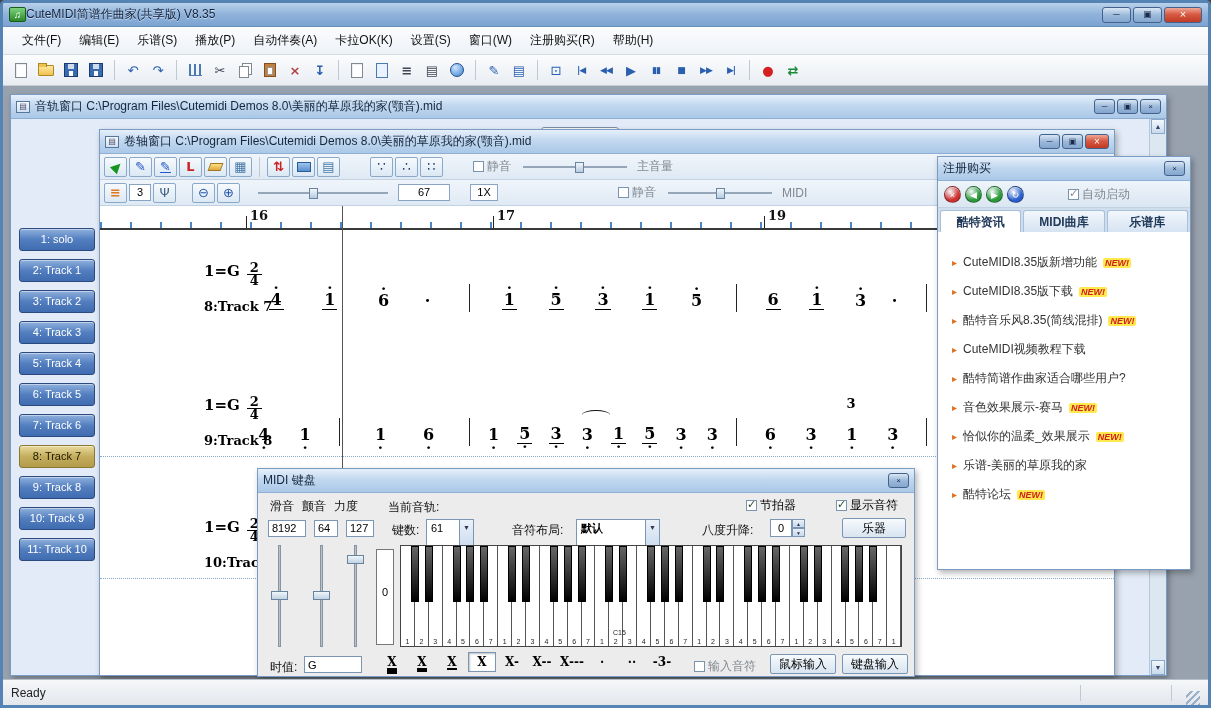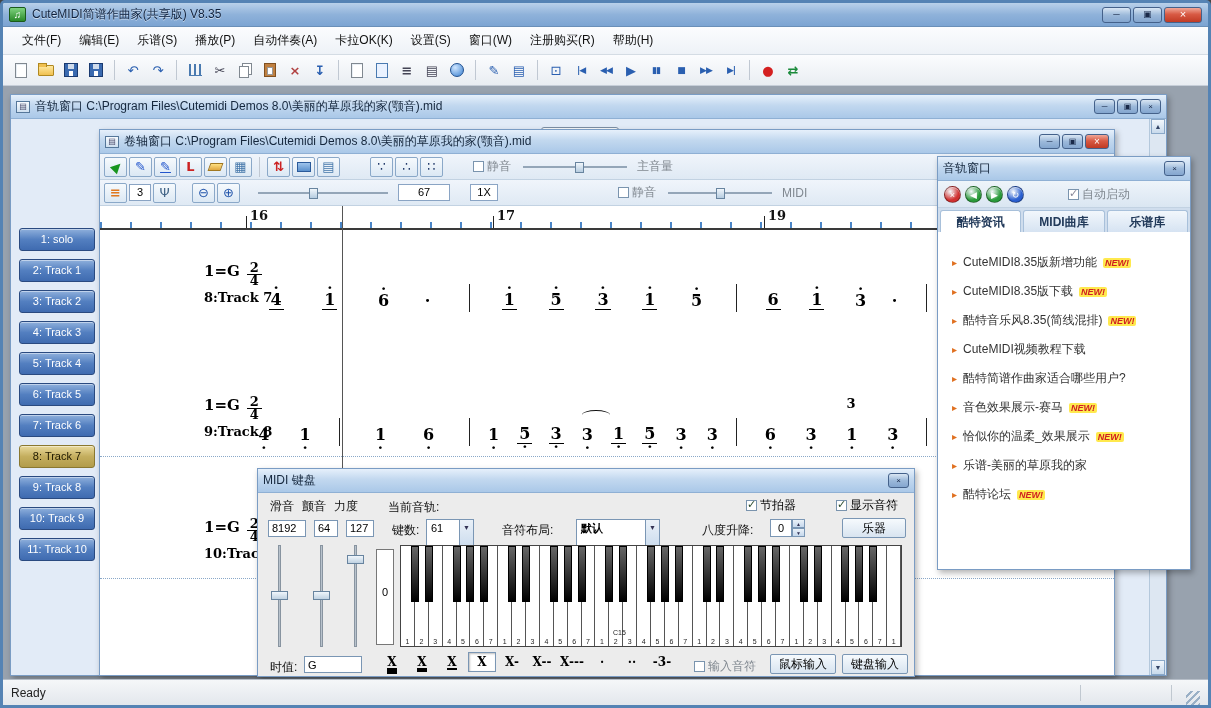--- a/index.html
+++ b/index.html
@@ -9,21 +9,21 @@
   .app { position:relative; width:1211px; height:708px; border:3px solid #5583b4;
          border-radius:5px 5px 0 0; background:#dfe9f5; overflow:hidden; }
 
   
   .titlebar { position:absolute; left:0; top:0; right:0; height:24px;
     background:linear-gradient(#b9d1ea,#8fb2da 50%,#7ca4d2);
     display:flex; align-items:center; padding:0 6px; border-bottom:1px solid #6a8fb8; }
   .app-icon { width:17px; height:15px; background:linear-gradient(#7fd27f,#2a8a2a);
     border:1px solid #1a5a1a; border-radius:2px; color:#fff; font-size:10px;
     line-height:13px; text-align:center; }
-  .title-text { margin-left:6px; color:#10223e; text-shadow:0 1px 0 rgba(255,255,255,.55); }
+  .title-text { color:#10223e; text-shadow:0 1px 0 rgba(255,255,255,.55); }
   .caption-btns { margin-left:auto; display:flex; gap:2px; }
   .cap-btn { width:29px; height:16px; border:1px solid #44618a; border-radius:3px;
     background:linear-gradient(#d9e6f3,#9cb9da 50%,#84a6cf); color:#1a2a4a;
     font-size:9px; line-height:13px; text-align:center; cursor:default; }
   .cap-btn.close { background:linear-gradient(#f0a898,#d85a44 45%,#c03a24); color:#fff; width:38px; font-size:11px; }
 
   
   .menubar { position:absolute; left:0; top:24px; right:0; height:28px;
     background:linear-gradient(#fbfcfe,#eef2f7); border-bottom:1px solid #d4dce4;
     display:flex; align-items:center; padding:0 10px; }
@@ -118,21 +118,21 @@
   .ruler-tick { position:absolute; bottom:0; width:1px; height:12px; background:#222; }
   .playhead { position:absolute; left:242px; top:0; bottom:0; width:1px; background:#555; }
   .dotline { position:absolute; left:0; right:0; border-top:1px dotted #8aa8c8; }
 
   .system { position:absolute; left:0; right:0; height:70px; }
   .keysig { position:absolute; left:104px; top:0; display:flex; gap:7px; align-items:flex-start;
     font:bold 15px "DejaVu Serif", serif; }
   .meter { display:inline-flex; flex-direction:column; align-items:center;
     font:bold 13px "DejaVu Serif", serif; line-height:12px; }
   .meter .mt { border-bottom:1px solid #000; padding:0 3px; }
-  .tracklabel { position:absolute; left:104px; top:28px; font:bold 13px "DejaVu Serif", serif; }
+  .tracklabel { position:absolute; left:104px; top:37px; font:bold 13px "DejaVu Serif", serif; }
   .notesrow { position:absolute; left:130px; top:22px; display:flex; align-items:flex-end; }
   .measure { position:relative; display:flex; justify-content:space-evenly; align-items:flex-end;
     height:28px; border-right:1.5px solid #222; padding-bottom:2px; }
   .note { font:bold 16px "DejaVu Serif", serif; position:relative; padding:0 2px; line-height:18px; }
   .n-u { border-bottom:1.5px solid #000; }
   .n-above::before { content:"·"; position:absolute; top:-12px; left:50%; transform:translateX(-50%); font-size:15px; }
   .n-below::after  { content:"·"; position:absolute; bottom:-13px; left:50%; transform:translateX(-50%); font-size:15px; }
   .augdot { font:bold 16px "DejaVu Serif", serif; margin-left:-5px; line-height:18px; }
   .slur { position:absolute; top:-8px; left:42%; width:28px; height:10px;
     border-top:1.5px solid #111; border-radius:60% 60% 0 0; }
@@ -560,21 +560,21 @@
                   <span class="note n-below">4</span>
                 </div>
               </div>
             </div>
           </div>
       </div>
     </div>
 
     <div class="child kute-panel">
       <div class="child-title">
-        <span>音轨窗口</span>
+        <span>注册购买</span>
         <span class="caption-btns">
           <button class="cap-btn">×</button>
         </span>
       </div>
       <div class="knav-row">
         <span style="display:flex;gap:4px">
             <button class="knav" style="background: radial-gradient(circle at 35% 30%, rgba(255, 255, 255, 0.6), rgb(208, 48, 48) 60%);">×</button>
             <button class="knav" style="background: radial-gradient(circle at 35% 30%, rgba(255, 255, 255, 0.6), rgb(42, 154, 58) 60%);">◀</button>
             <button class="knav" style="background: radial-gradient(circle at 35% 30%, rgba(255, 255, 255, 0.6), rgb(42, 154, 58) 60%);">▶</button>
             <button class="knav" style="background: radial-gradient(circle at 35% 30%, rgba(255, 255, 255, 0.6), rgb(42, 95, 208) 60%);">↻</button>
@@ -657,21 +657,21 @@
           <span>显示音符</span>
         </span>
 
         <div class="md-box" style="left:10px;top:27px;width:38px">8192</div>
         <div class="md-box" style="left:56px;top:27px;width:24px">64</div>
         <div class="md-box" style="left:88px;top:27px;width:28px">127</div>
         <span class="md-label" style="left:134px;top:29px">键数:</span>
         <div class="dd" style="left:168px;top:26px;width:48px">
           <span>61</span>
         </div>
-        <span class="md-label" style="left:244px;top:29px">音符布局:</span>
+        <span class="md-label" style="left:254px;top:29px">音符布局:</span>
         <div class="dd" style="left:318px;top:26px;width:84px;font-weight:bold">
           <span>默认</span>
         </div>
         <span class="md-label" style="left:444px;top:29px">八度升降:</span>
         <span class="spin" style="left:512px;top:26px">
           <span class="val">0</span>
           <span class="arr" style="top:0">▲</span>
           <span class="arr" style="top:9px">▼</span>
         </span>
         <button class="btn" style="left:584px;top:25px;width:64px;height:20px">乐器</button>

